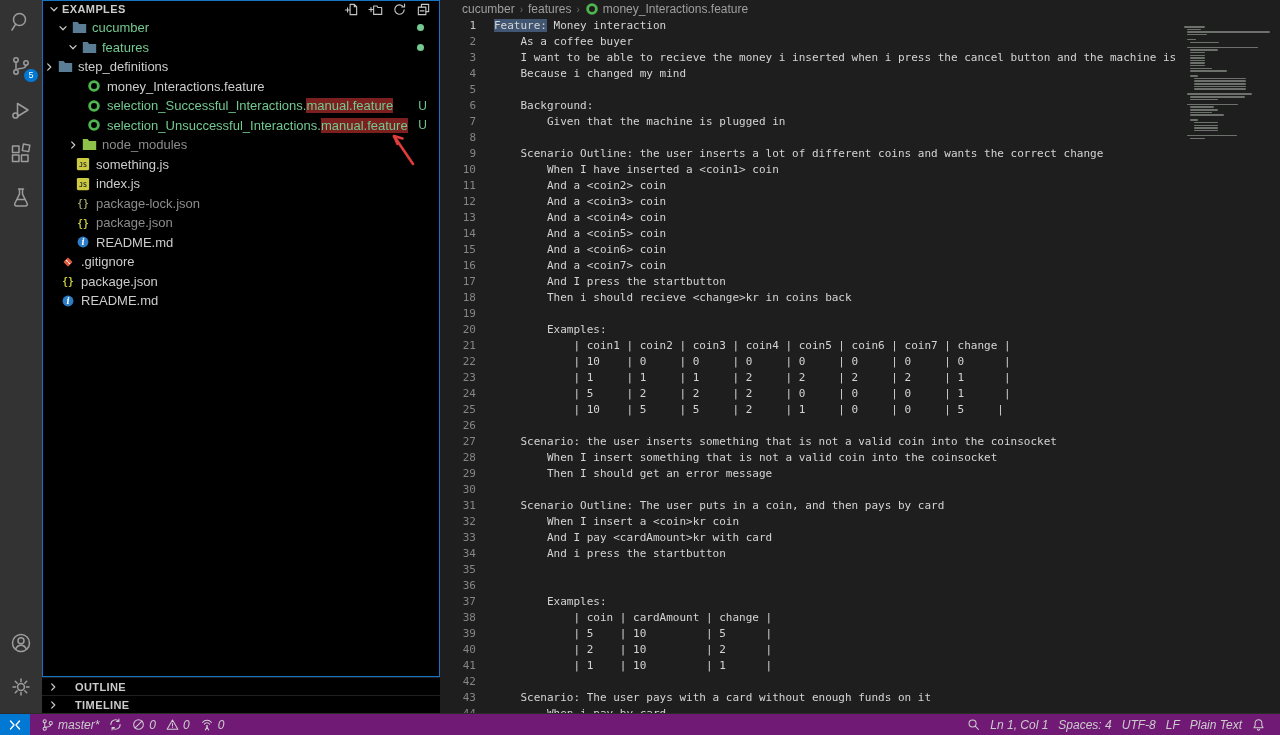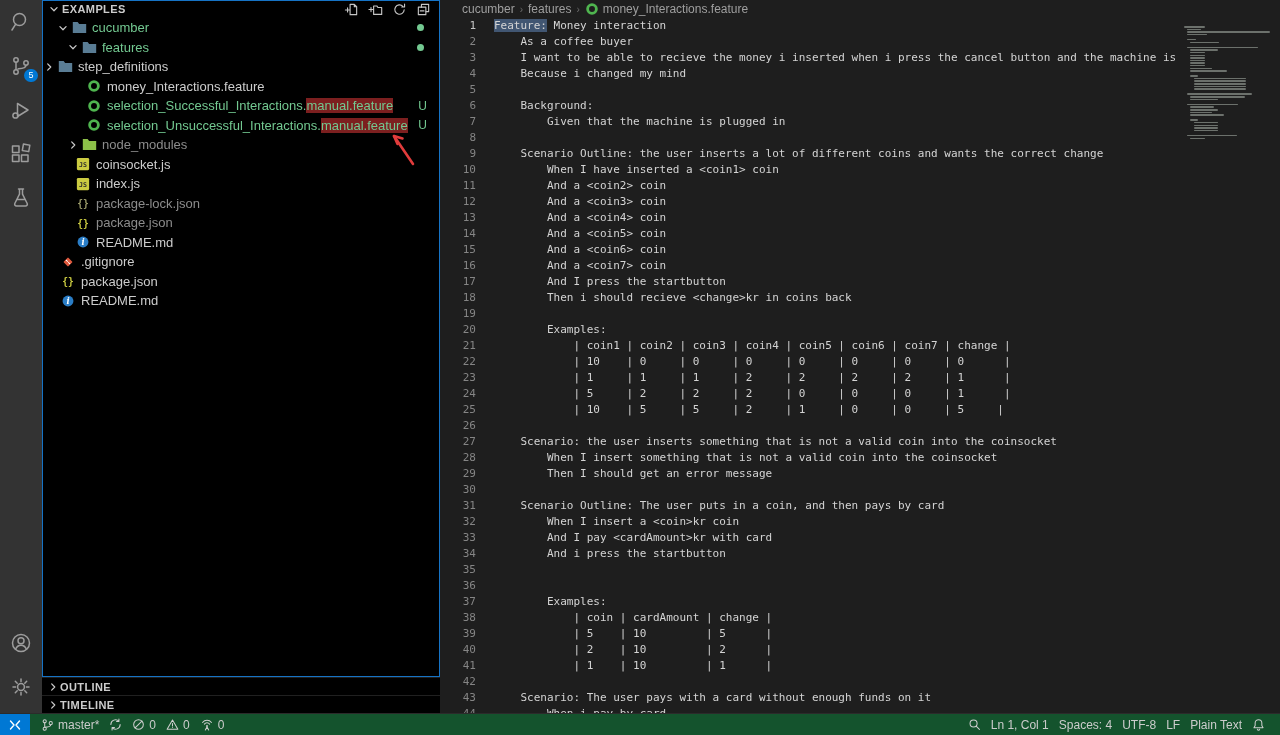--- a/index.html
+++ b/index.html
@@ -31,38 +31,38 @@
   .twisty { width:15px; flex:none; display:flex; }
   .ficon { width:16px; height:16px; margin-right:5px; flex:none; display:flex; align-items:center; justify-content:center; }
   .lbl { white-space:nowrap; color:#cccccc; font-size:13px; }
   .lbl.green { color:#73c991; }
   .lbl.dim { color:#8c8c8c; }
   .hl-red { background:var(--anno-hl, rgba(226,56,56,0.55)); }
   .badge-u { position:absolute; right:13px; color:#73c991; font-size:12px; }
   .gdot { position:absolute; right:16px; width:7px; height:7px; border-radius:50%; background:#73c991; }
   .sb-section { height:18px; flex:none; display:flex; align-items:center; padding-left:4px; border-top:1px solid rgba(128,128,128,0.25); cursor:pointer; }
   .sec-chev { width:14px; display:flex; }
-  .sec-title { font-size:11px; font-weight:bold; letter-spacing:.4px; }
+  .sec-title { font-size:11px; font-weight:bold; letter-spacing:.4px;margin-left:15px; }
 
   
   .editor { flex:1; min-width:0; display:flex; flex-direction:column; background:#1e1e1e; position:relative; }
   .breadcrumbs { height:18px; flex:none; display:flex; align-items:center; padding-left:22px; font-size:12px; color:#9f9f9f; gap:5px; }
   .crumb { display:flex; align-items:center; gap:4px; cursor:pointer; }
   .crumb-sep { color:#6b6b6b; font-size:10px; }
   .code { flex:1; overflow:hidden; position:relative; font-family:"DejaVu Sans Mono",monospace; font-size:11px; line-height:16px; }
   .cline { height:16px; display:flex; }
   .gut { width:36px; flex:none; text-align:right; color:#858585; }
   .gut.active { color:#c6c6c6; }
   .txt { padding-left:18px; white-space:pre; color:#d4d4d4; }
   .tok-hl { background:#415672; }
   .minimap { position:absolute; top:0; right:0; width:100px; bottom:0; background:#1e1e1e; z-index:3; padding-top:8px; cursor:pointer; }
   .mmbar { height:1.5px; margin-bottom:1.1px; background:rgba(205,215,205,0.45); border-radius:1px; }
 
   
-  .statusbar { height:22px; flex:none; background:#14532d; border-top:1px solid #2b2b2b; display:flex; align-items:center; font-size:12px; color:#cccccc; }
+  .statusbar { height:22px; flex:none; background:#701a75; border-top:1px solid #2b2b2b; display:flex; align-items:center; font-size:12px; color:#cccccc;font-style:italic; }
   .sb-left { display:flex; align-items:center; height:100%; flex:1; }
   .sb-right { display:flex; align-items:center; height:100%; padding-right:10px; }
   .sitem { display:flex; align-items:center; gap:4px; padding:0 5px; height:100%; cursor:pointer; white-space:nowrap; }
   .sitem svg * { stroke:#cfcfcf; fill:none; stroke-width:1.1; stroke-linecap:round; stroke-linejoin:round; }
   .sitem svg .fl { fill:#cfcfcf; stroke:none; }
   .sitem.remote { background:#0078d4; width:30px; justify-content:center; padding:0; margin-right:6px; }
   .sitem.remote svg * { stroke:#ffffff; stroke-width:1.4; }
 
   .anno { position:absolute; left:0; top:0; pointer-events:none; z-index:60; }
 </style>
@@ -239,21 +239,21 @@
             </span>
             <span class="lbl dim">node_modules</span>
           </div>
           <div class="trow" style="padding-left: 33px;">
             <span class="ficon">
               <svg width="14" height="14" viewBox="0 0 16 16">
                 <rect x="1" y="1" width="14" height="14" rx="1.5" fill="#cbcb41"></rect>
                 <text x="8" y="11.5" font-size="7.5" font-family="DejaVu Sans Mono,monospace" font-weight="bold" fill="#2b2b2b" text-anchor="middle">JS</text>
               </svg>
             </span>
-            <span class="lbl ">coinsocket.js</span>
+            <span class="lbl ">something.js</span>
           </div>
           <div class="trow" style="padding-left: 33px;">
             <span class="ficon">
               <svg width="14" height="14" viewBox="0 0 16 16">
                 <rect x="1" y="1" width="14" height="14" rx="1.5" fill="#cbcb41"></rect>
                 <text x="8" y="11.5" font-size="7.5" font-family="DejaVu Sans Mono,monospace" font-weight="bold" fill="#2b2b2b" text-anchor="middle">JS</text>
               </svg>
             </span>
             <span class="lbl ">index.js</span>
           </div>

